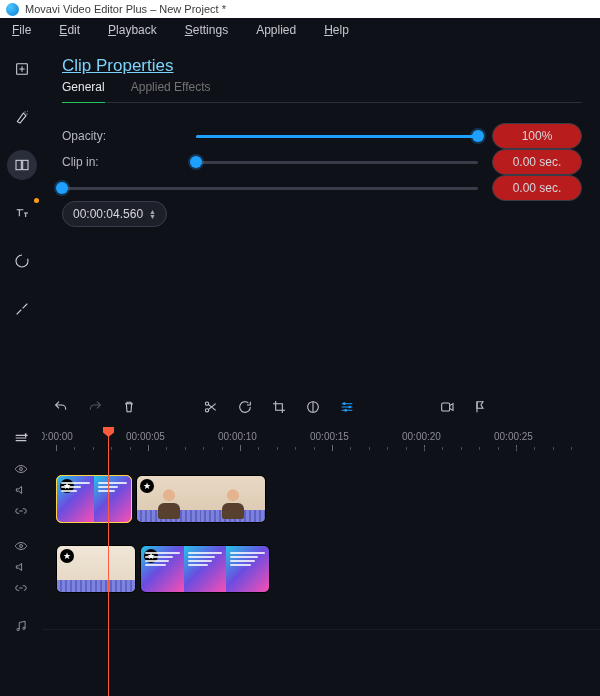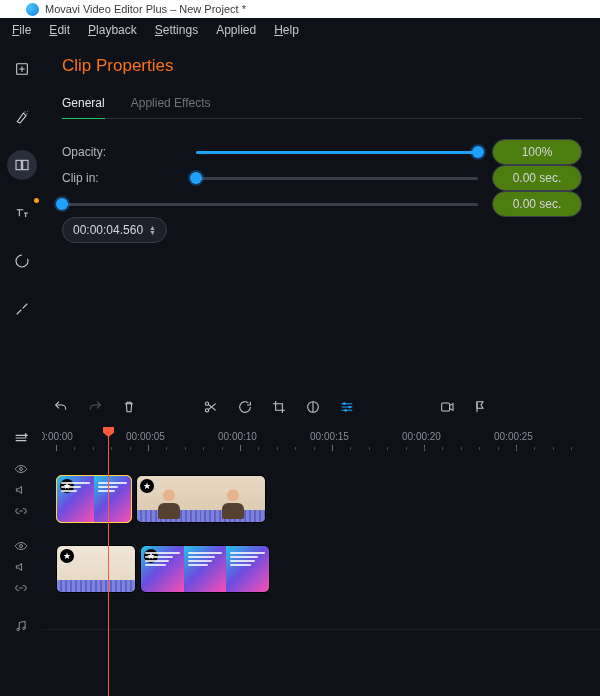--- a/index.html
+++ b/index.html
@@ -14,37 +14,36 @@
   }
   .titlebar {
     background: #fff;
     color: #3a3a3a;
     display: flex;
     align-items: center;
     padding: 2px 6px;
     height: 18px;
     gap: 6px;
     font-size: 11px;
-    margin-left: 20px;
   }
   .app-logo {
     width: 13px; height: 13px; border-radius: 50%;
     background: radial-gradient(circle at 30% 30%, #4bc6ff, #0e7dd6);
     display: inline-block;
   }
   .app-window {
     background: #0f1118;
     width: 600px;
     height: 678px;
     display: flex;
     flex-direction: column;
   }
   .menubar {
     display: flex;
-    gap: 2px;
+    gap: 12px;
     padding: 3px 4px;
     color: #c7c7cf;
   }
   .menubar .menu-item { padding: 2px 8px; cursor: default; }
   .menubar .menu-item span.u { text-decoration: underline; }
 
   .upper {
     display: flex;
     height: 345px;
   }
@@ -69,24 +68,25 @@
   .side-btn .dot {
     position: absolute; top: 0; right: -2px; width: 5px; height: 5px;
     border-radius: 50%; background: #ff9c1a;
   }
 
   .panel {
     flex: 1;
     padding: 14px 18px 0 18px;
   }
   .panel h1 {
-    color: #f97316;
+    color: #7dd3fc;
     font-size: 17px;
     font-weight: 500;
-    margin-bottom: 20px;
+    margin-bottom: 4px;
+    text-decoration: underline;
   }
   .tabs { display: flex; gap: 26px; border-bottom: 1px solid #2c2e39; }
   .tab { padding: 0 0 8px 0; color: #737373; }
   .tab.active { color: #e6e6ec; border-bottom: 1px solid #22c55e; margin-bottom: -1px; }
 
   .props { margin-top: 20px; display: flex; flex-direction: column; }
   .prop-row { display: flex; align-items: center; gap: 14px; }
   .prop-label { width: 120px; color: #b6b6c1; }
   .slider-wrap { flex: 1; display: flex; align-items: center; }
   .slider {
@@ -102,21 +102,21 @@
   }
   .handle {
     position: absolute; top: 50%;
     width: 12px; height: 12px; margin-top: -6px; margin-left: -6px;
     border-radius: 50%; background: #1ea0ff;
     box-shadow: 0 0 0 2px rgba(30,160,255,0.25);
   }
   .badge {
     width: 90px; text-align: center;
     padding: 5px 0;
-    background: #4d7c0f;
+    background: #b91c1c;
     border: 1px solid #3a3d49;
     border-radius: 14px;
     color: #d6d6de;
   }
   .duration-box {
     display: flex; align-items: center; gap: 6px;
     padding: 5px 10px;
     background: #1e2029;
     border: 1px solid #3a3d49;
     border-radius: 14px;

